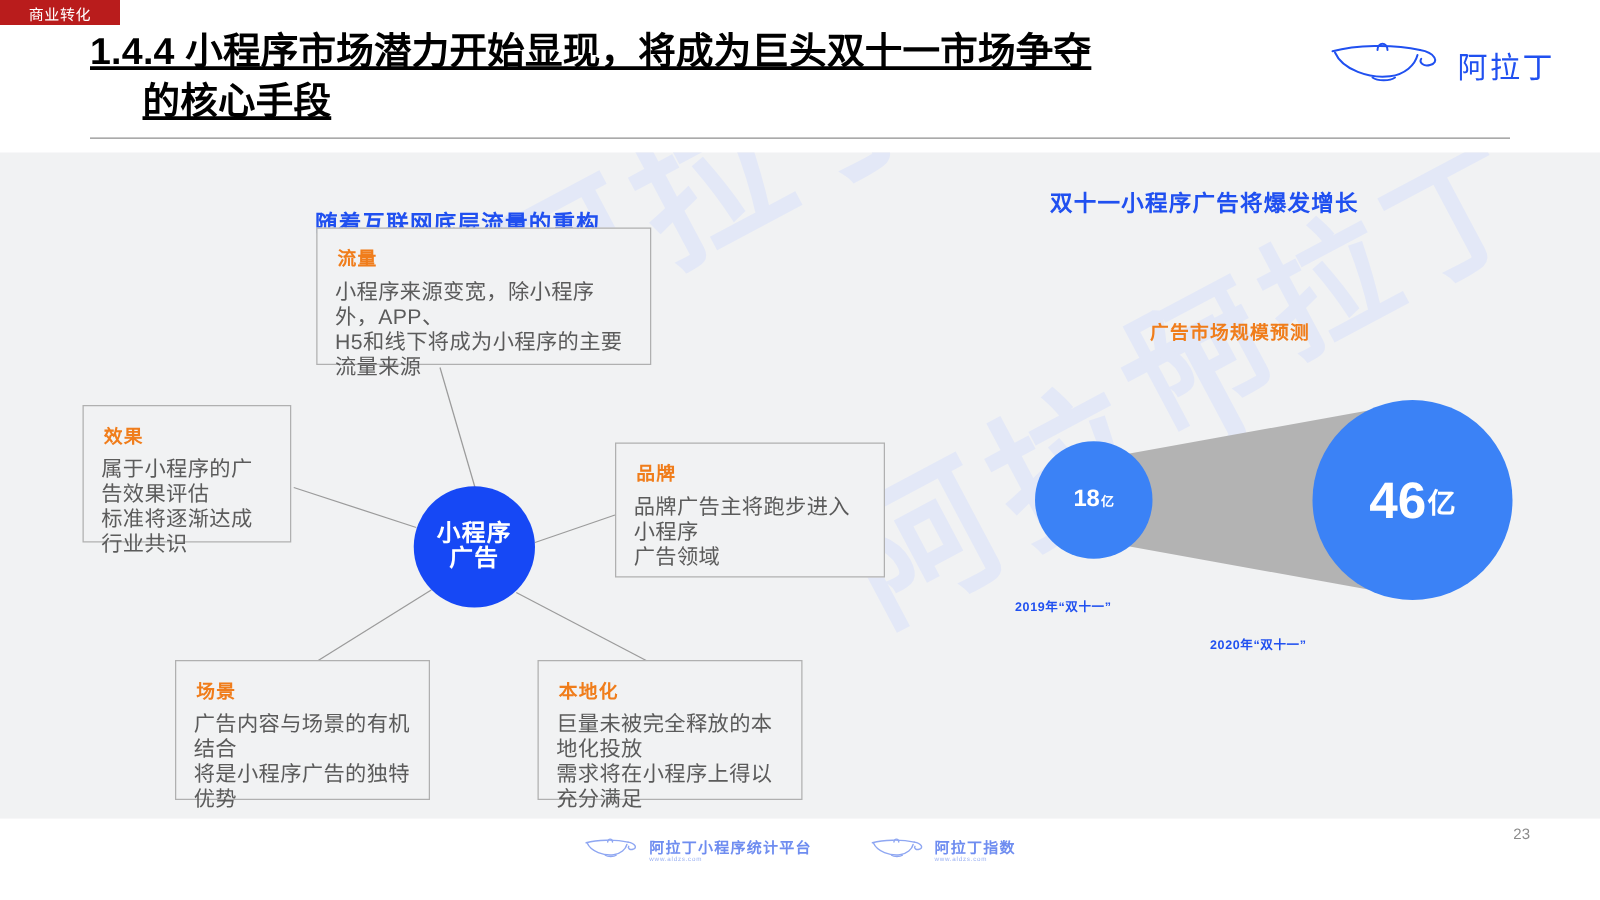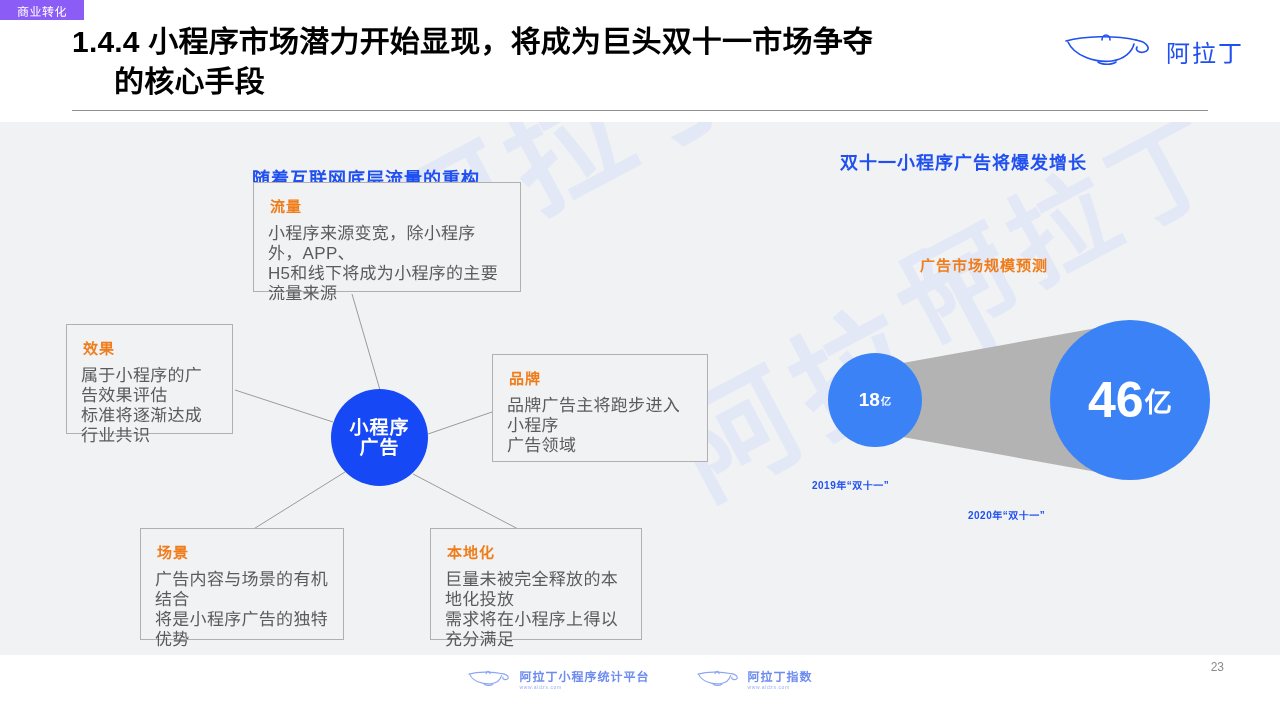--- a/index.html
+++ b/index.html
@@ -6,28 +6,29 @@
   html,body{margin:0;padding:0;}
   body{
     width:1280px;height:720px;overflow:hidden;background:#ffffff;
     font-family:"Liberation Sans","DejaVu Sans",sans-serif;
     -webkit-font-smoothing:antialiased;
   }
   .slide{position:relative;width:1280px;height:720px;background:#ffffff;}
 
   
   .section-tab{
-    position:absolute;left:0;top:0;width:84px;height:20px;
-    background:#8b5cf6;color:#ffffff;font-size:12px;
+    position:absolute;left:0;top:0;width:96px;height:20px;
+    background:#b91c1c;color:#ffffff;font-size:12px;
     display:flex;align-items:center;justify-content:center;letter-spacing:.5px;
   }
   .title-wrap{position:absolute;left:72px;top:22px;width:1010px;}
   .slide-title{
     margin:0;font-size:30px;line-height:40px;font-weight:bold;color:#000000;
     letter-spacing:.2px;
+    text-decoration:underline;
   }
   .slide-title .ln2{display:block;padding-left:42px;}
   .header-rule{
     position:absolute;left:72px;top:110px;width:1136px;height:1px;background:#8f8f8f;
   }
 
   
   .brand{position:absolute;right:36px;top:32px;display:flex;align-items:center;gap:8px;}
   .brand-name{color:#2050f0;font-size:24px;font-weight:500;letter-spacing:2px;}
 
@@ -85,21 +86,21 @@
   .chart-sub{
     position:absolute;left:130px;top:132px;font-size:15px;font-weight:bold;
     color:#f07d1b;letter-spacing:1px;
   }
   .funnel-svg{position:absolute;left:0;top:0;}
   .bubble{
     position:absolute;border-radius:50%;background:#3b82f6;color:#ffffff;
     display:flex;align-items:center;justify-content:center;font-weight:bold;
   }
   .bubble.small{left:38px;top:231px;width:94px;height:94px;font-size:19px;}
-  .bubble.large{left:260px;top:198px;width:160px;height:160px;font-size:50px;}
+  .bubble.large{left:260px;top:198px;width:160px;height:160px;font-size:41px;}
   .bubble .unit{font-size:.55em;margin-left:1px;}
   .yr{position:absolute;font-size:10px;font-weight:bold;color:#2050f0;letter-spacing:.5px;}
   .yr.y1{left:22px;top:355px;}
   .yr.y2{left:178px;top:385px;}
 
   
   .footer{position:absolute;left:0;top:655px;width:1280px;height:65px;background:#ffffff;}
   .foot-logos{
     position:absolute;left:0;top:14px;width:1280px;display:flex;justify-content:center;
     align-items:center;gap:46px;

